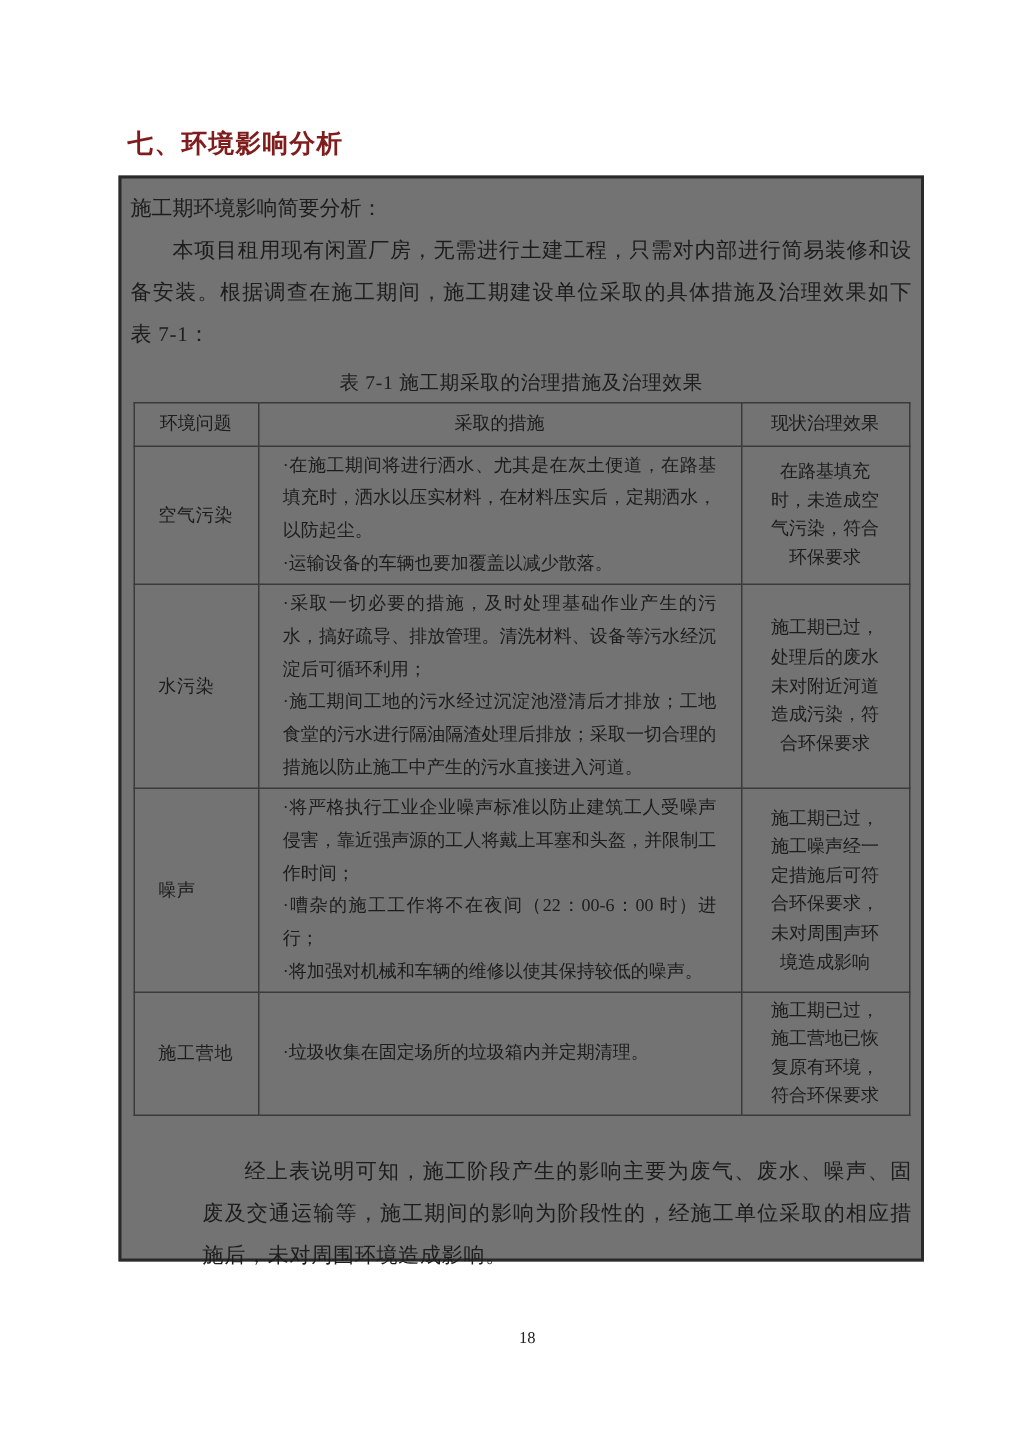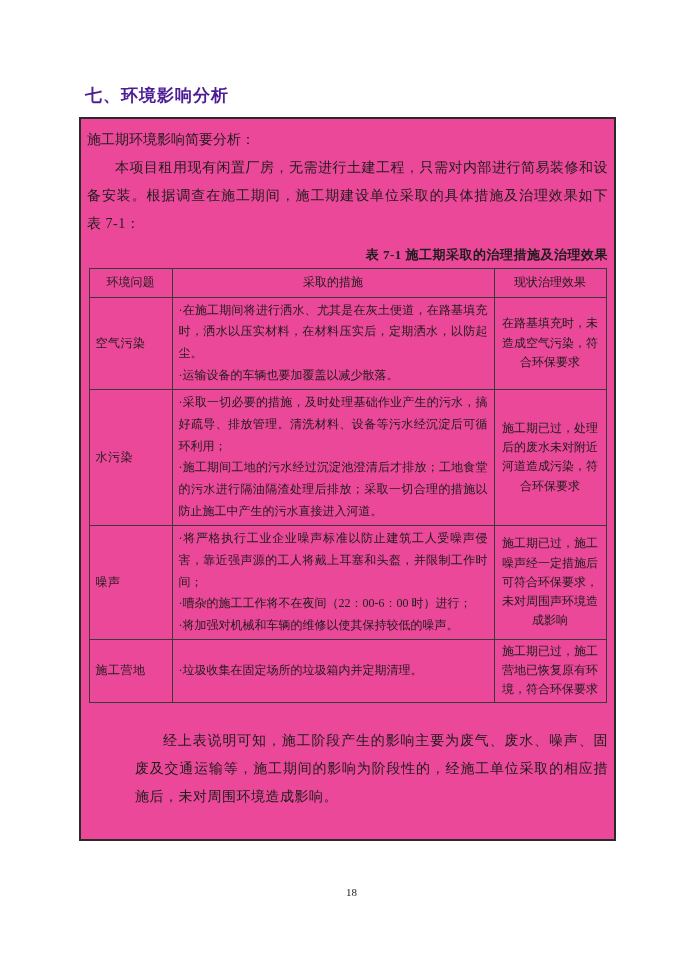--- a/index.html
+++ b/index.html
@@ -17,66 +17,66 @@
     overflow: hidden;
   }
   .doc-heading {
     position: absolute;
     left: 85px;
     top: 84px;
     margin: 0;
     font-size: 17px;
     font-weight: bold;
     letter-spacing: 1px;
-    color: #4c1d95;
+    color: #7f1d1d;
   }
   .content-box {
     position: absolute;
     left: 79px;
     top: 117px;
     width: 521px;
     height: 710px;
     border: 2px solid #2a2a2a;
     padding: 4px 6px 6px 6px;
-    background: #ec4899;
+    background: #737373;
   }
   .intro-line {
     margin: 4px 0 0 0;
     font-size: 14px;
     line-height: 1.9;
   }
   .body-para {
     margin: 0;
     font-size: 14px;
     line-height: 2.0;
     text-indent: 2em;
     text-align: justify;
     letter-spacing: 0.5px;
   }
   .table-title {
     margin: 8px 0 4px 0;
-    text-align: right;
-    font-weight: bold;
+    text-align: center;
+    font-weight: normal;
     font-size: 13px;
     letter-spacing: 0.5px;
   }
   table.treatment {
     border-collapse: collapse;
     table-layout: fixed;
     width: 517px;
     margin: 0 auto;
     font-size: 12px;
   }
   table.treatment col.c-issue   { width: 83px; }
   table.treatment col.c-measure { width: 322px; }
   table.treatment col.c-effect  { width: 112px; }
   table.treatment th,
   table.treatment td {
     border: 1px solid #3a3a3a;
-    padding: 2px 6px;
+    padding: 2px 16px;
     vertical-align: middle;
   }
   table.treatment th {
     font-weight: normal;
     text-align: center;
     height: 24px;
   }
   td.issue-cell {
     letter-spacing: 0.5px;
   }

